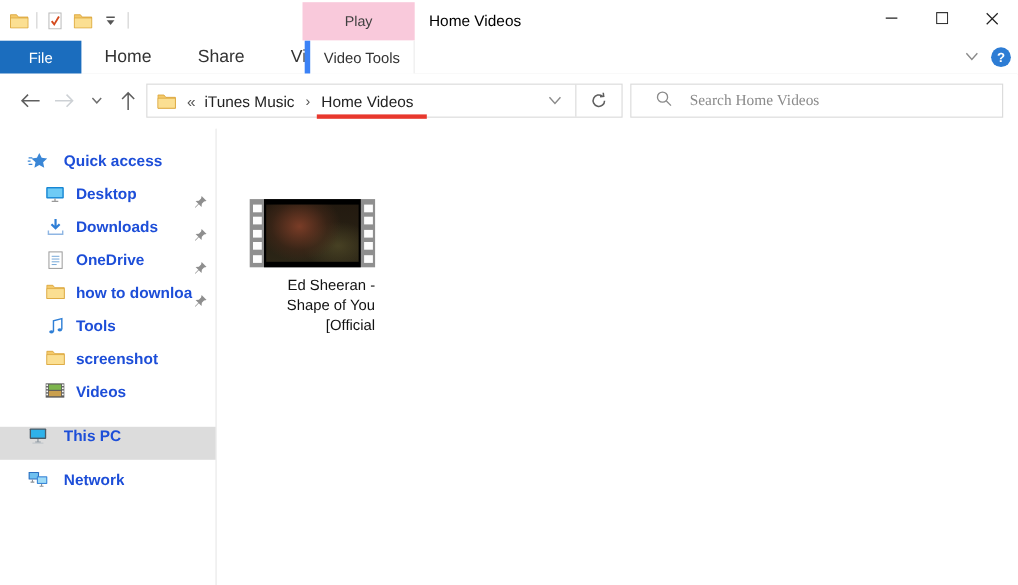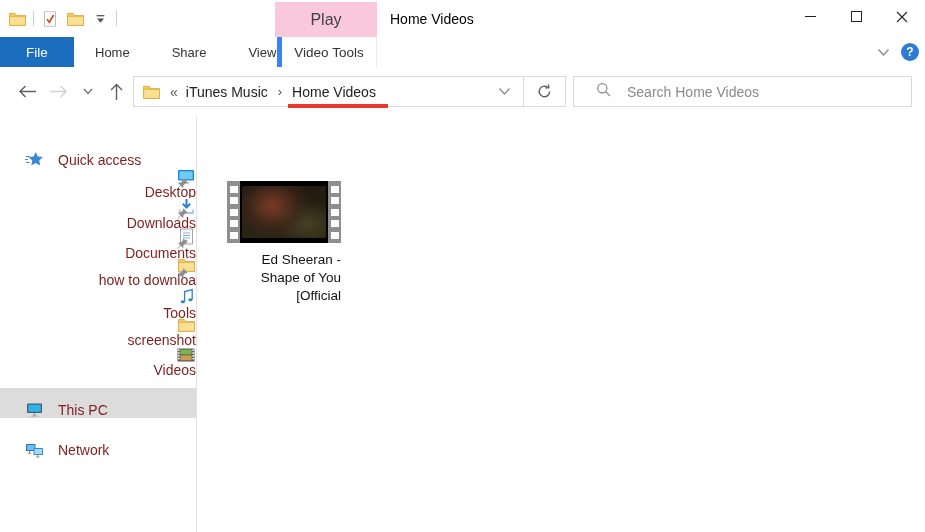--- a/index.html
+++ b/index.html
@@ -12,35 +12,35 @@
 
   
   .titlebar{position:absolute;left:0;top:0;right:0;height:37px;background:#fff;}
   .qat{position:absolute;left:8px;top:0;height:37px;display:flex;align-items:center;gap:7px;}
   .qat .qicon{display:flex;align-items:center;justify-content:center;width:18px;height:18px;}
   .vsep{width:1px;height:15px;background:#cfcfcf;}
   .play-group{
     position:absolute;left:275px;top:2px;width:102px;height:35px;
     background:var(--contextual-group-bg,#f9c9db);
     display:flex;align-items:center;justify-content:center;
-    font-size:16px;color:#3f3f3f;
+    font-size:13px;color:#3f3f3f;
   }
   .win-title{position:absolute;left:390px;top:0;height:37px;display:flex;align-items:center;font-size:14px;color:#000;}
   .win-controls{position:absolute;right:0;top:0;height:33px;display:flex;}
   .win-btn{width:46px;height:33px;display:flex;align-items:center;justify-content:center;}
 
   
   .ribbonrow{position:absolute;left:0;top:37px;right:0;height:30px;border-bottom:1px solid #e4e4e5;background:#fff;}
   .file-tab{
     position:absolute;left:0;top:0;width:74px;height:30px;
     background:var(--file-tab-bg,#1b6dbe);color:#fff;
     display:flex;align-items:center;justify-content:center;font-size:13.5px;
   }
   .main-tabs{position:absolute;left:74px;top:0;height:30px;display:flex;}
-  .tab{height:30px;padding:0 21px;display:flex;align-items:center;font-size:13px;color:#333;}
+  .tab{height:30px;padding:0 21px;display:flex;align-items:center;font-size:16px;color:#333;}
   .tab-videotools{
     position:absolute;left:277px;top:0;width:100px;height:30px;
     display:flex;align-items:center;justify-content:center;font-size:13.5px;color:#333;
     background:#fff;border-left:5px solid #3b82f6;border-right:1px solid #ececec;box-sizing:border-box;
   }
   .ribbon-right{position:absolute;right:6px;top:0;height:30px;display:flex;align-items:center;gap:11px;}
   .help-circle{
     width:18px;height:18px;border-radius:50%;background:var(--help-button-bg,#2d7cd4);
     color:#fff;font-size:12px;font-weight:bold;display:flex;align-items:center;justify-content:center;
   }
@@ -68,31 +68,31 @@
   .addr-refresh{
     width:42px;height:100%;border-left:1px solid #d9d9d9;
     display:flex;align-items:center;justify-content:center;box-sizing:border-box;
   }
   .search{
     position:absolute;left:573px;top:9px;width:339px;height:31px;box-sizing:border-box;
     border:1px solid #d9d9d9;background:#fff;display:flex;align-items:center;padding-left:22px;gap:14px;
   }
   .search input{
     border:none;outline:none;background:transparent;flex:1;font-size:14px;color:#a21caf;
-    font-family:Liberation Sans, sans-serif;
+    font-family:Liberation Serif, serif;
   }
   .search input::placeholder{color:#8a8a8a;opacity:1;}
 
   
   .main{position:absolute;left:0;top:117px;right:0;bottom:0;display:flex;background:#fff;}
   .sidebar{width:197px;box-sizing:border-box;border-right:1px solid #e2e2e2;padding-top:21px;}
-  .side-item{height:30px;display:flex;align-items:flex-end;position:relative;font-size:14px;color:#7f1d1d;}
+  .side-item{height:30px;display:flex;align-items:flex-start;position:relative;font-size:14px;color:#1d4ed8;font-weight:bold;}
   .side-item.lvl0{padding-left:24px;}
   .side-item.lvl0 .side-label{margin-left:14px;}
-  .side-item.lvl1{padding-left:40px;flex-direction:column;}
+  .side-item.lvl1{padding-left:40px;}
   .side-item.lvl1 .side-label{margin-left:9px;}
   .side-item.gap-before{margin-top:10px;}
   .side-item.selected{background:var(--selected-sidebar-bg,#dcdcdc);}
   .side-icon{width:20px;display:flex;align-items:center;justify-content:center;flex:none;}
   .side-label{white-space:nowrap;overflow:hidden;max-width:128px;}
   .pin{position:absolute;right:7px;top:9px;width:13px;height:13px;}
 
   .content{flex:1;position:relative;background:#fff;}
   .file-tile{position:absolute;left:30px;top:64px;width:114px;text-align:right;}
   .thumb{position:relative;width:114px;height:62px;background:#8f8f8f;}
@@ -272,21 +272,21 @@
               <path d="M7.3 1.2l4.5 4.5-2.3.5-2 2-.3 3-2.5-2.5-3.1 3.1-.4-.4 3.1-3.1L1.8 5.8l3-.3 2-2z" fill="#8e8e8e"></path>
             </svg></span>
         </div>
         <div class="side-item lvl1">
           <span class="side-icon">
             <svg width="15" height="17" viewBox="0 0 15 17">
               <rect x="1.5" y="1" width="12" height="15" fill="#fff" stroke="#9a9a9a" stroke-width=".9"></rect>
               <path d="M4 5h7M4 7.5h7M4 10h7M4 12.5h4.5" stroke="#74a7d8" stroke-width=".9"></path>
             </svg>
           </span>
-          <span class="side-label">Documents</span>
+          <span class="side-label">OneDrive</span>
           <span class="pin"><svg width="13" height="13" viewBox="0 0 13 13">
               <path d="M7.3 1.2l4.5 4.5-2.3.5-2 2-.3 3-2.5-2.5-3.1 3.1-.4-.4 3.1-3.1L1.8 5.8l3-.3 2-2z" fill="#8e8e8e"></path>
             </svg></span>
         </div>
         <div class="side-item lvl1">
           <span class="side-icon">
             <svg viewBox="0 0 16 13" width="17" height="14">
               <path d="M.5 1.2h5.2l1.6 2h8.2v9.3H.5z" fill="#f4c96a" stroke="#d9a235" stroke-width=".7"></path>
               <path d="M.5 4h15v8.5H.5z" fill="#fbdf92" stroke="#d9a235" stroke-width=".6"></path>
             </svg>

